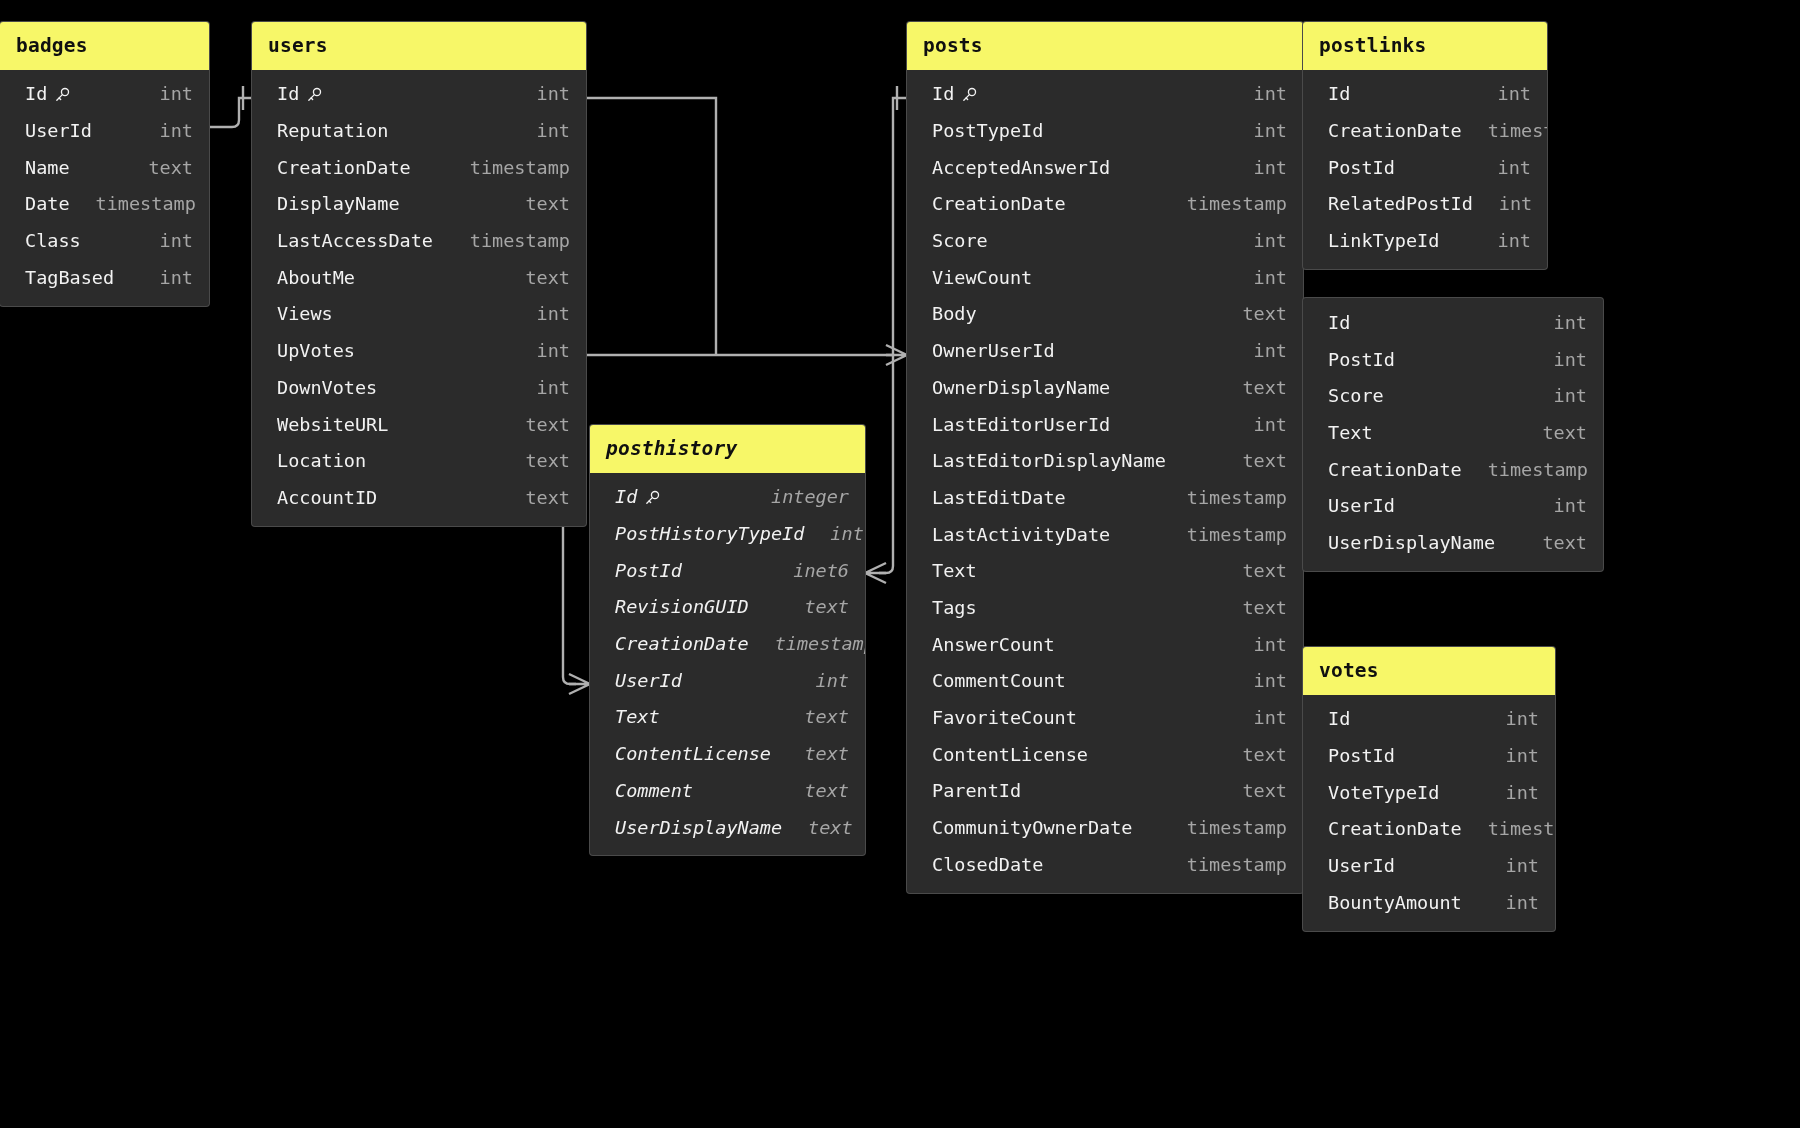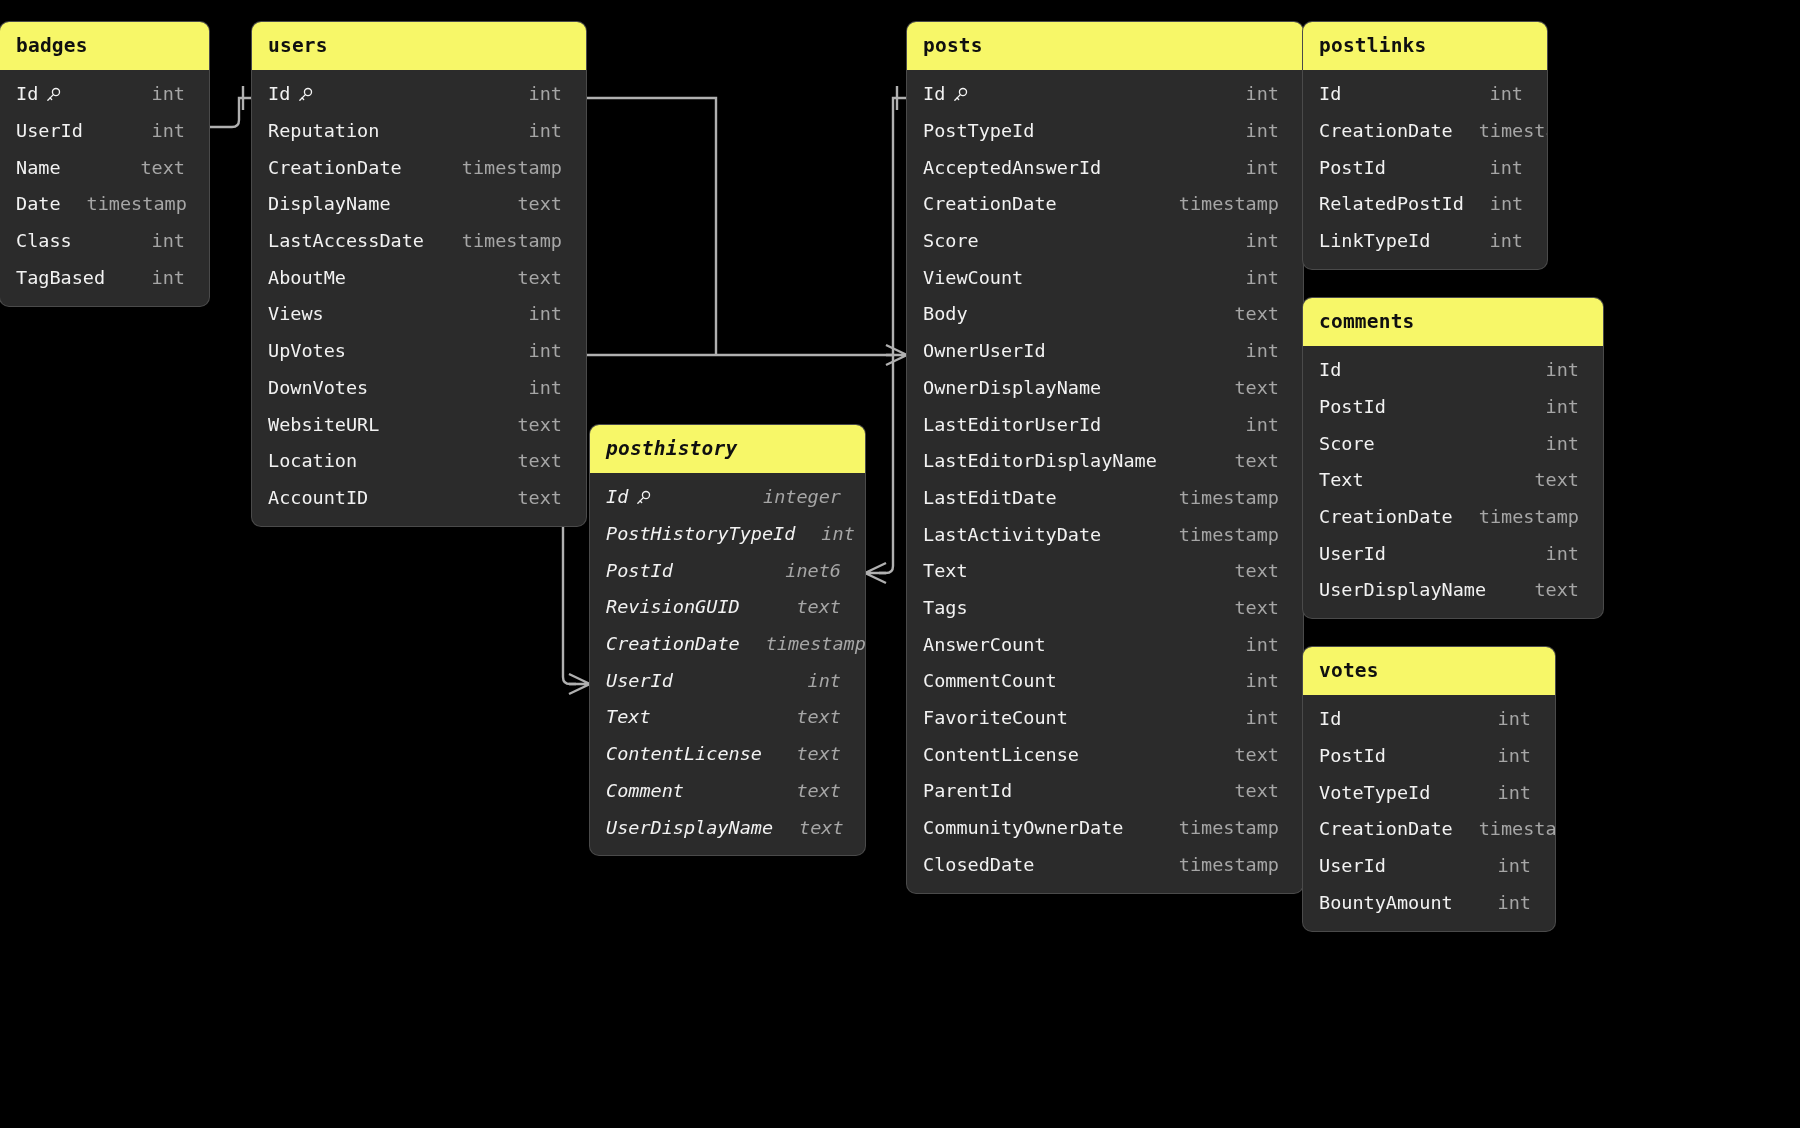--- a/index.html
+++ b/index.html
@@ -32,37 +32,38 @@
     height: 1128px;
     z-index: 1;
     pointer-events: none;
   }
 
   
   .table-card {
     position: absolute;
     z-index: 2;
     background: #2b2b2b;
-    border-radius: 9px;
+    border-radius: 3px;
     box-shadow: 0 0 0 1px #4a4a4a;
     overflow: hidden;
     box-sizing: border-box;
   }
   .table-header {
     background: #f7f768;
     color: #101010;
     font-weight: bold;
     font-size: 19.5px;
     line-height: 1;
     padding: 14px 16px 14px 16px;
     letter-spacing: 0.2px;
     white-space: nowrap;
   }
   .table-body {
-    padding: 6px 8px 10px 0;
+    padding: 6px 0 10px 0;
+    margin-left: 9px;
   }
   .field-row {
     display: flex;
     align-items: center;
     justify-content: space-between;
     height: 36.7px;
     padding: 0 16px;
     white-space: nowrap;
     box-sizing: border-box;
   }
@@ -506,21 +507,20 @@
           </div>
           <div class="field-row">
             <span class="field-name">
               <span>LinkTypeId</span>
             </span>
             <span class="field-type">int</span>
           </div>
         </div>
       </div>
       <div class="table-card" style="left: 1303px; top: 298px; width: 300px;">
-        <div class="table-header">comments</div>
         <div class="table-body">
           <div class="field-row">
             <span class="field-name">
               <span>Id</span>
             </span>
             <span class="field-type">int</span>
           </div>
           <div class="field-row">
             <span class="field-name">
               <span>PostId</span>

